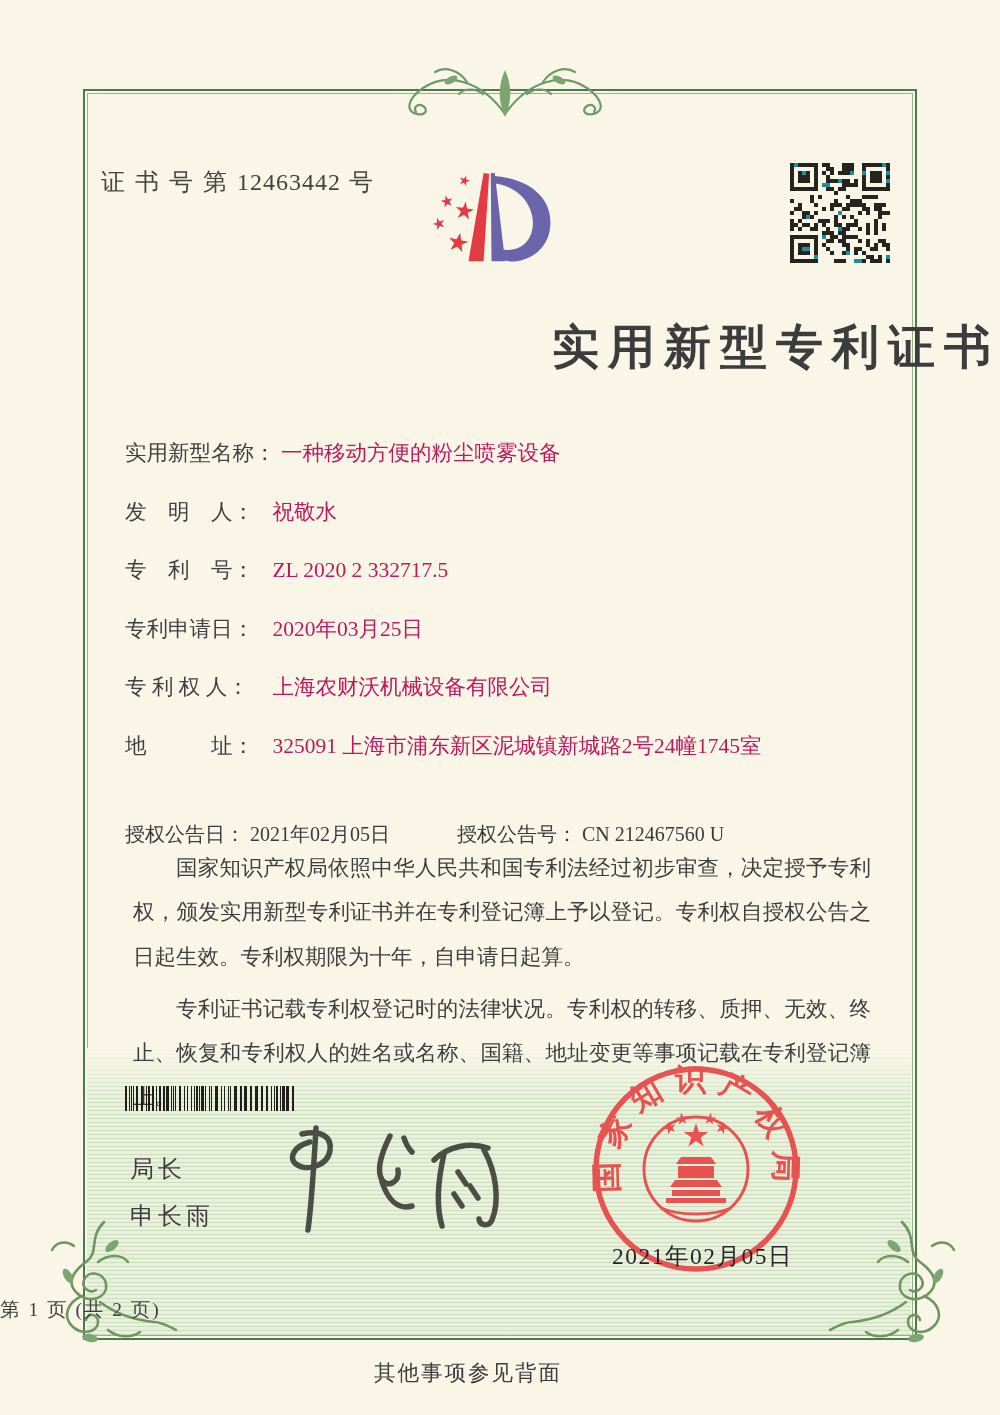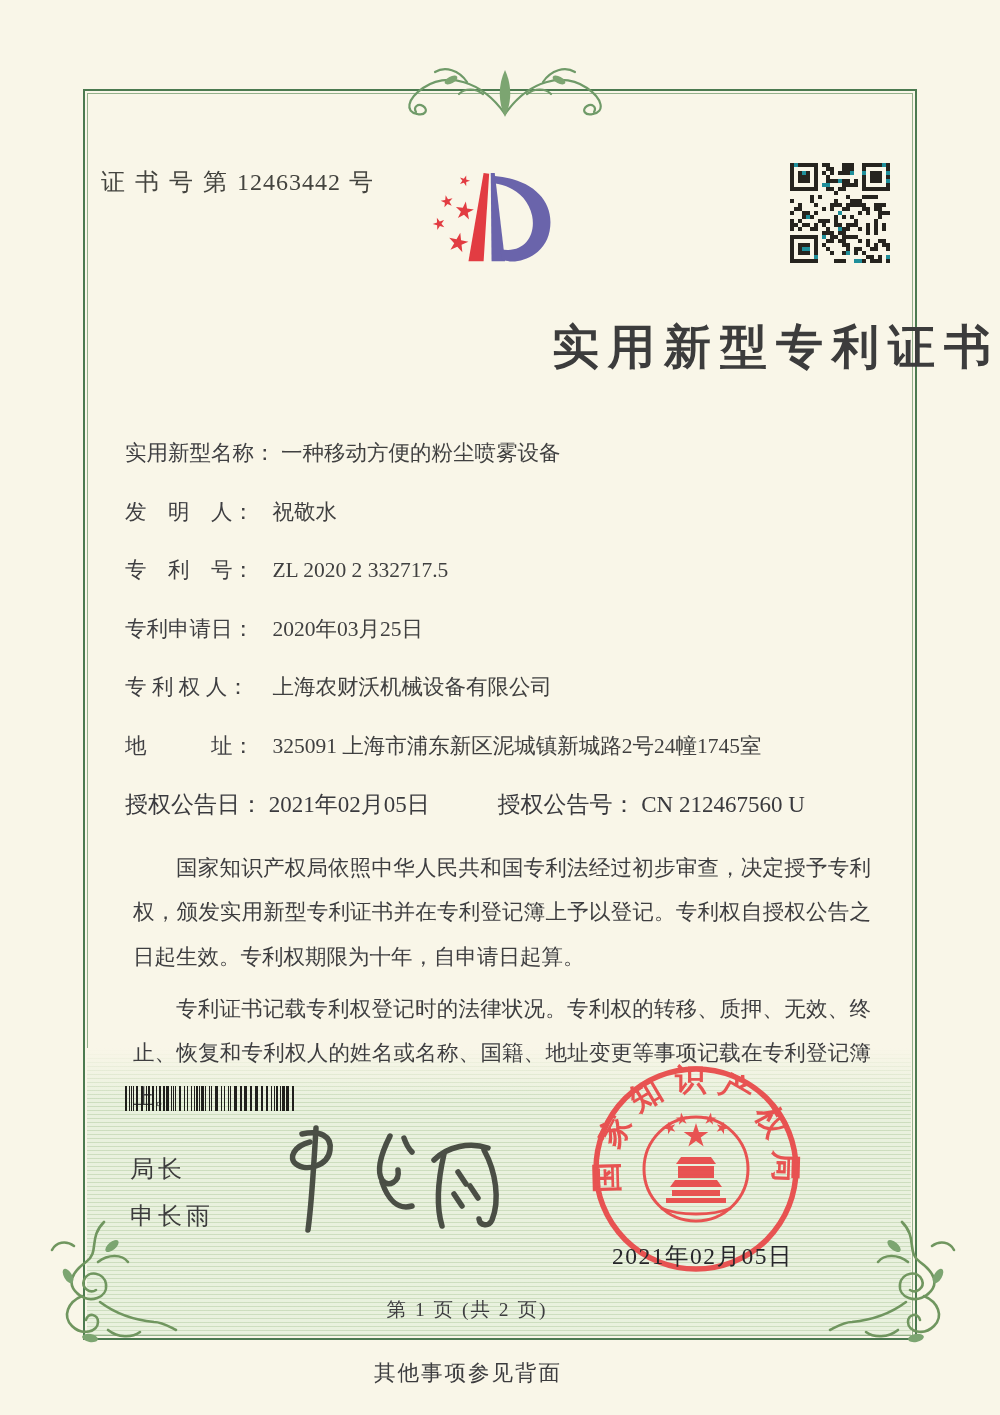--- a/index.html
+++ b/index.html
@@ -21,36 +21,36 @@
       #e9f1de;}
   .certno{position:absolute;left:101px;top:166px;font-size:24px;letter-spacing:2px;color:#44443f;text-align:center;}
   .certno .num{font-family:"Liberation Serif",serif;letter-spacing:1px;}
   .logo{position:absolute;left:412px;top:148px;}
   .qr{position:absolute;left:790px;top:163px;}
   .title{position:absolute;left:0;width:1000px;top:316px;text-align:right;
          font-size:47px;font-weight:700;letter-spacing:9px;color:#3c3c3c;}
   .fields{position:absolute;left:125px;top:438px;width:760px;}
   .frow{height:58.5px;font-size:21.5px;white-space:nowrap;}
   .frow .lab{display:inline-block;min-width:142px;color:#3f3f42;}
-  .frow .val{color:#404040;}
-  .grant{height:58px;font-size:23px;white-space:nowrap;}
+  .frow .val{color:#be185d;}
+  .grant{height:58px;font-size:20px;white-space:nowrap;margin-top:32px;}
   .grant .right{margin-left:62px;}
   .paras{position:absolute;left:125px;top:838px;width:754px;
          font-size:21.5px;line-height:2.06;color:#3e3e40;text-align:justify;}
   .paras p{margin:8px;text-indent:2em;}
   .barcode{position:absolute;left:125px;top:1086px;width:256px;height:25px;
            display:flex;align-items:stretch;}
   .barcode i{display:block;background:#1f1f1c;height:100%;}
   .officer{position:absolute;left:130px;top:1146px;font-size:24px;letter-spacing:4px;
            color:#3c3c3c;font-family:"Liberation Sans",sans-serif;line-height:1.95;}
   .sig{position:absolute;left:272px;top:1122px;}
   .sealwrap{position:absolute;left:589px;top:1062px;}
   .sealdate{position:absolute;left:612px;top:1240px;font-size:23.5px;color:#26262a;
             letter-spacing:1.5px;white-space:nowrap;}
-  .pageno{position:absolute;left:0;right:66px;top:1296px;text-align:center;
+  .pageno{position:absolute;left:0;right:66px;top:1296px;
           font-size:19.5px;color:#3e3e40;letter-spacing:2px;}
   .backnote{position:absolute;left:0;right:64px;top:1358px;text-align:center;
             font-size:21.5px;color:#3c3c3e;letter-spacing:2px;}
   .ornament-top{position:absolute;left:355px;top:54px;}
   .corner{position:absolute;}
   .corner.left{left:38px;top:1218px;}
   .corner.right{left:828px;top:1218px;transform:scaleX(-1);}
   svg{display:block;}
 </style>
 </head>

